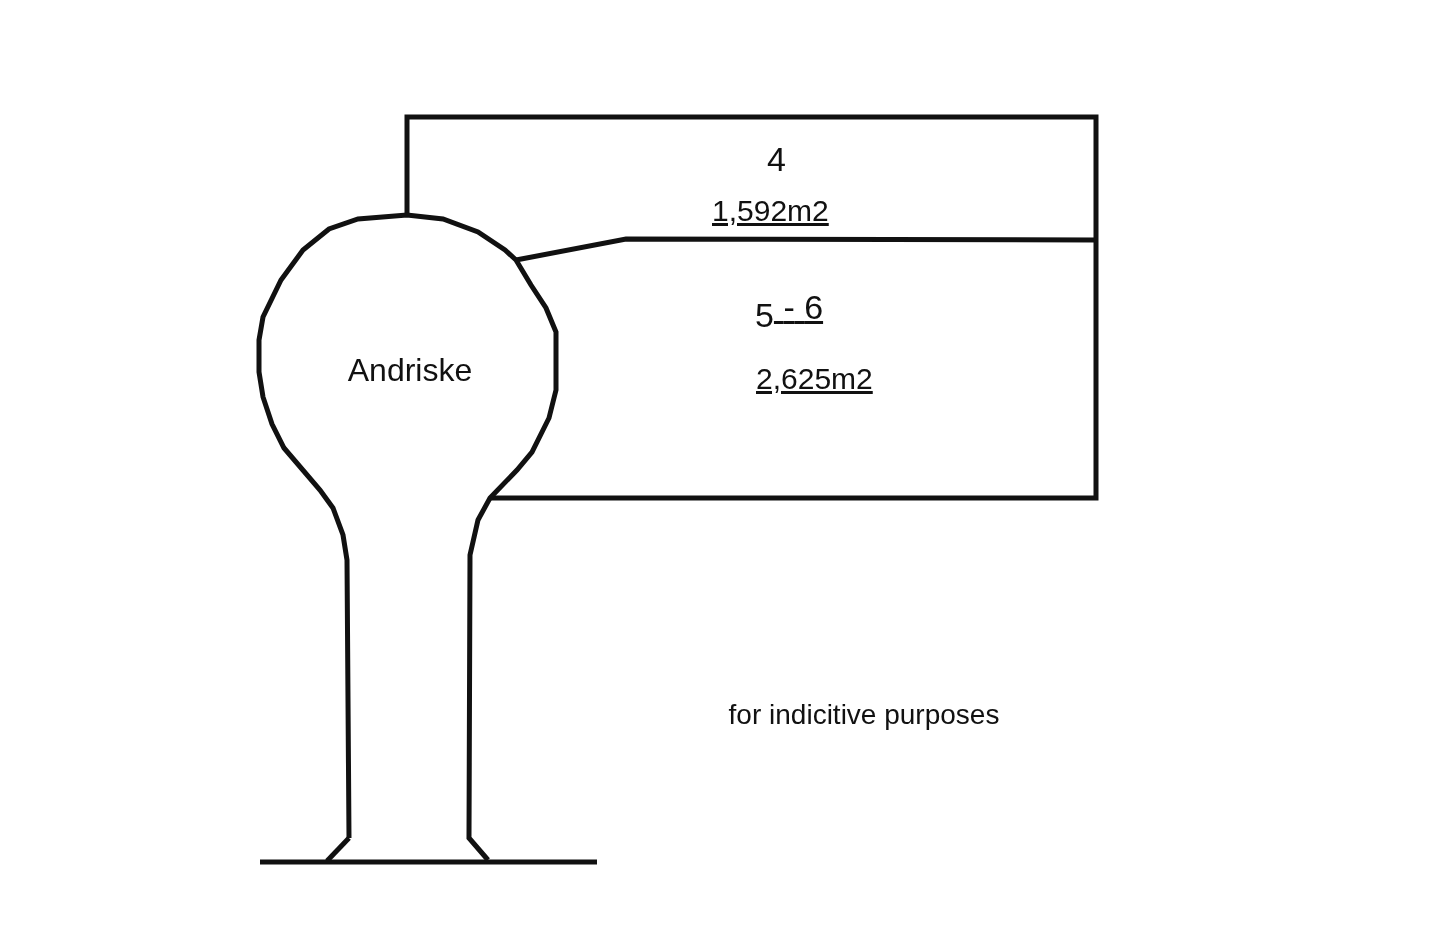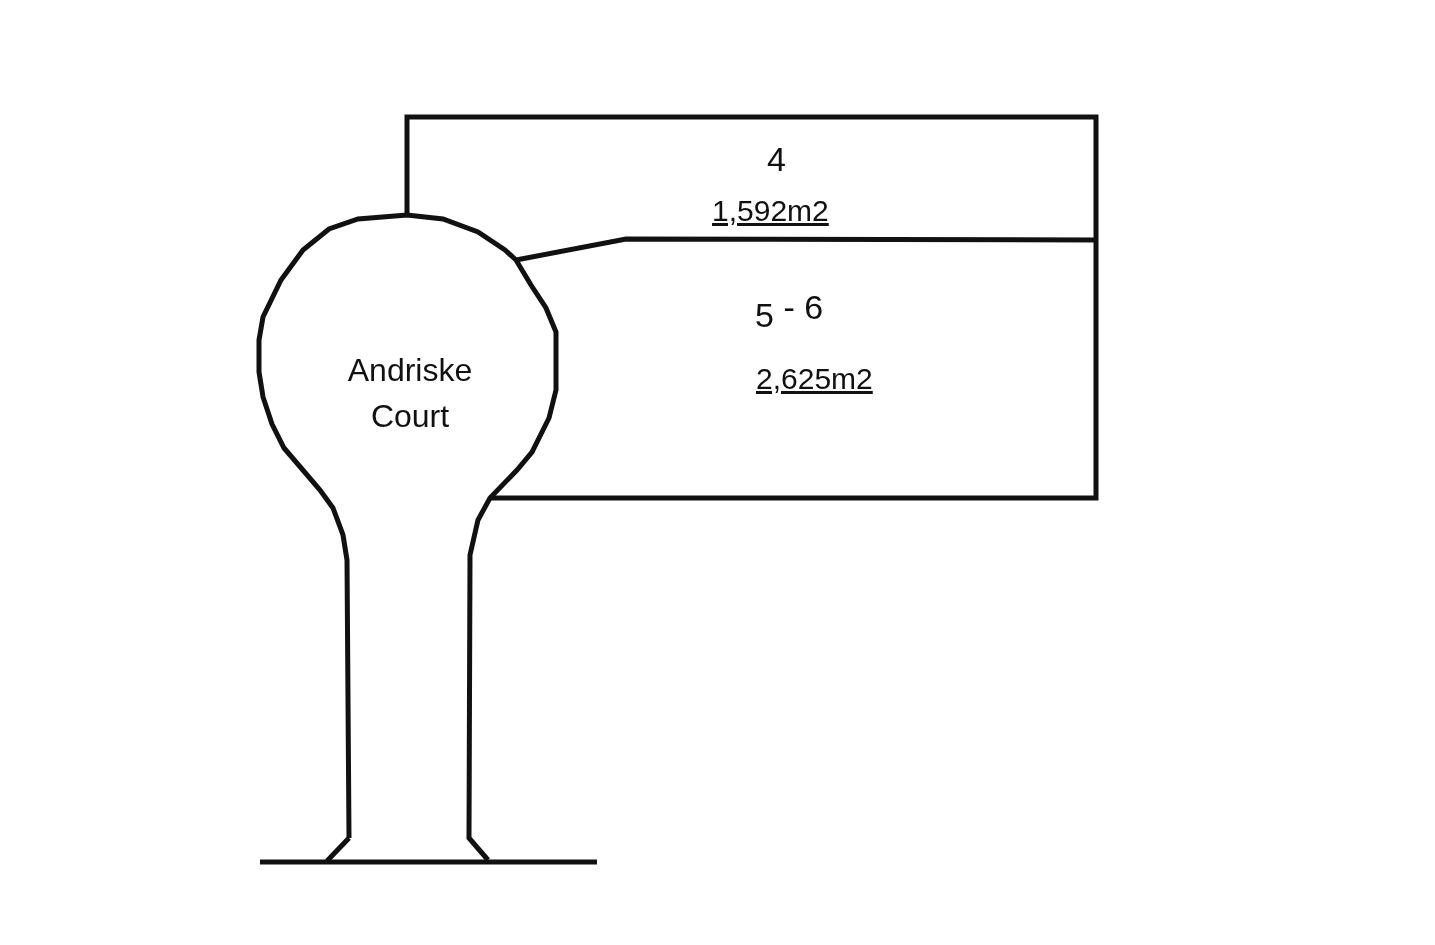--- a/index.html
+++ b/index.html
@@ -57,26 +57,26 @@
          L 488,860"></path>
     <path d="M 349,838 L 327,861"></path>
 
     <line x1="260" y1="862" x2="597" y2="862"></line>
   </g>
 </svg>
 
 <div class="lbl lot-num" style="left:767px; top:140px;">4</div>
 <div class="lbl lot-area" style="left:712px; top:194px;">1,592m2</div>
 
-<div class="lbl lot-num" style="left:755px; top:288px;">
+<div class="lbl lot-num" style="left:755px; top:288px;text-decoration:underline;">
   <span style="position:relative; top:8px;">5</span>
   <span>-</span>
   <span>6</span>
 </div>
 <div class="lbl lot-area" style="left:756px; top:362px;">2,625m2</div>
 
 <div class="lbl court" style="left:322px; top:347px; width:176px;">
   <div>Andriske</div>
-  <div>Court</div>
 </div>
 
 <div class="lbl note" style="left:664px; top:695px; width:400px;">
+  <div>for indicitive purposes</div>
 </div>
 
 </body></html>

